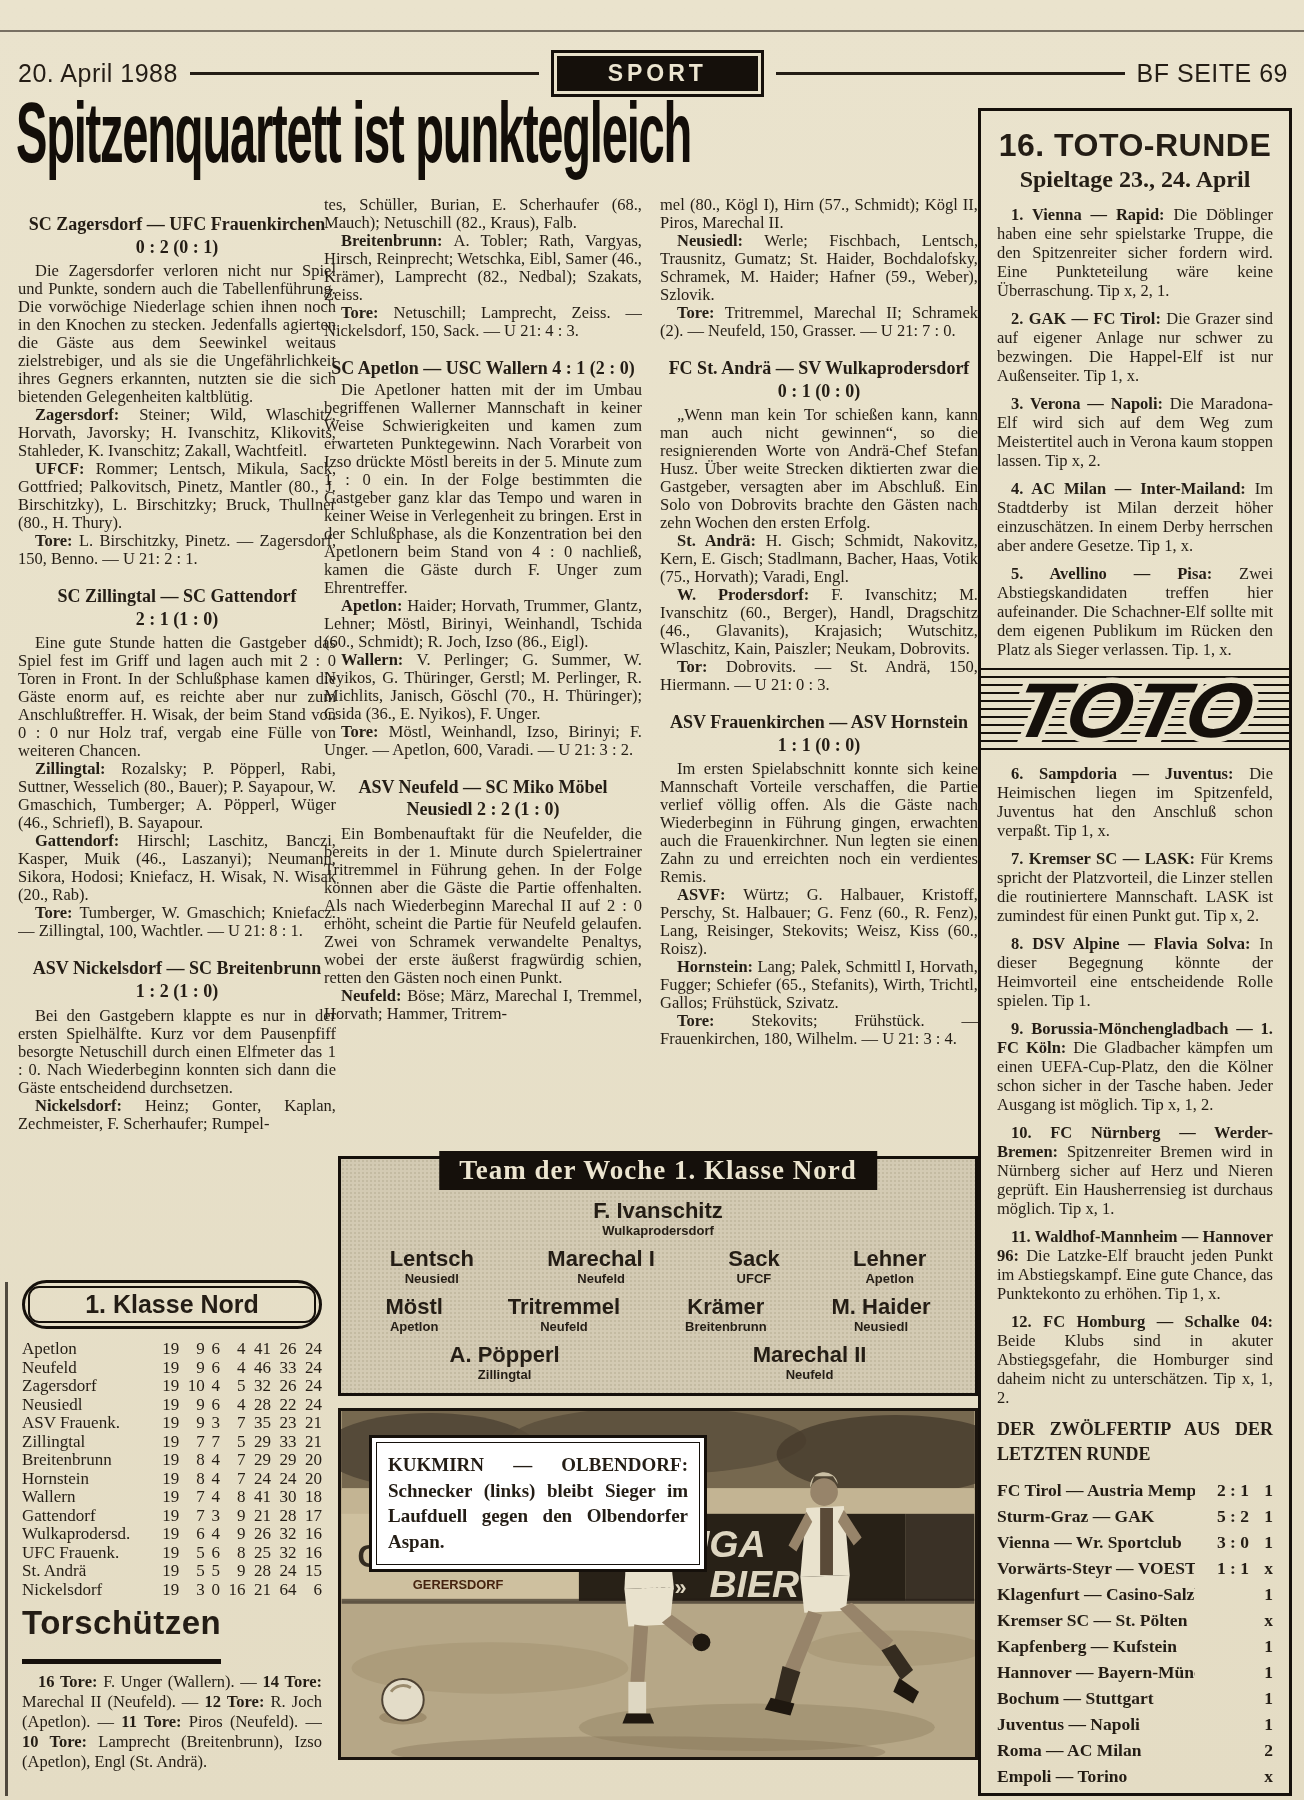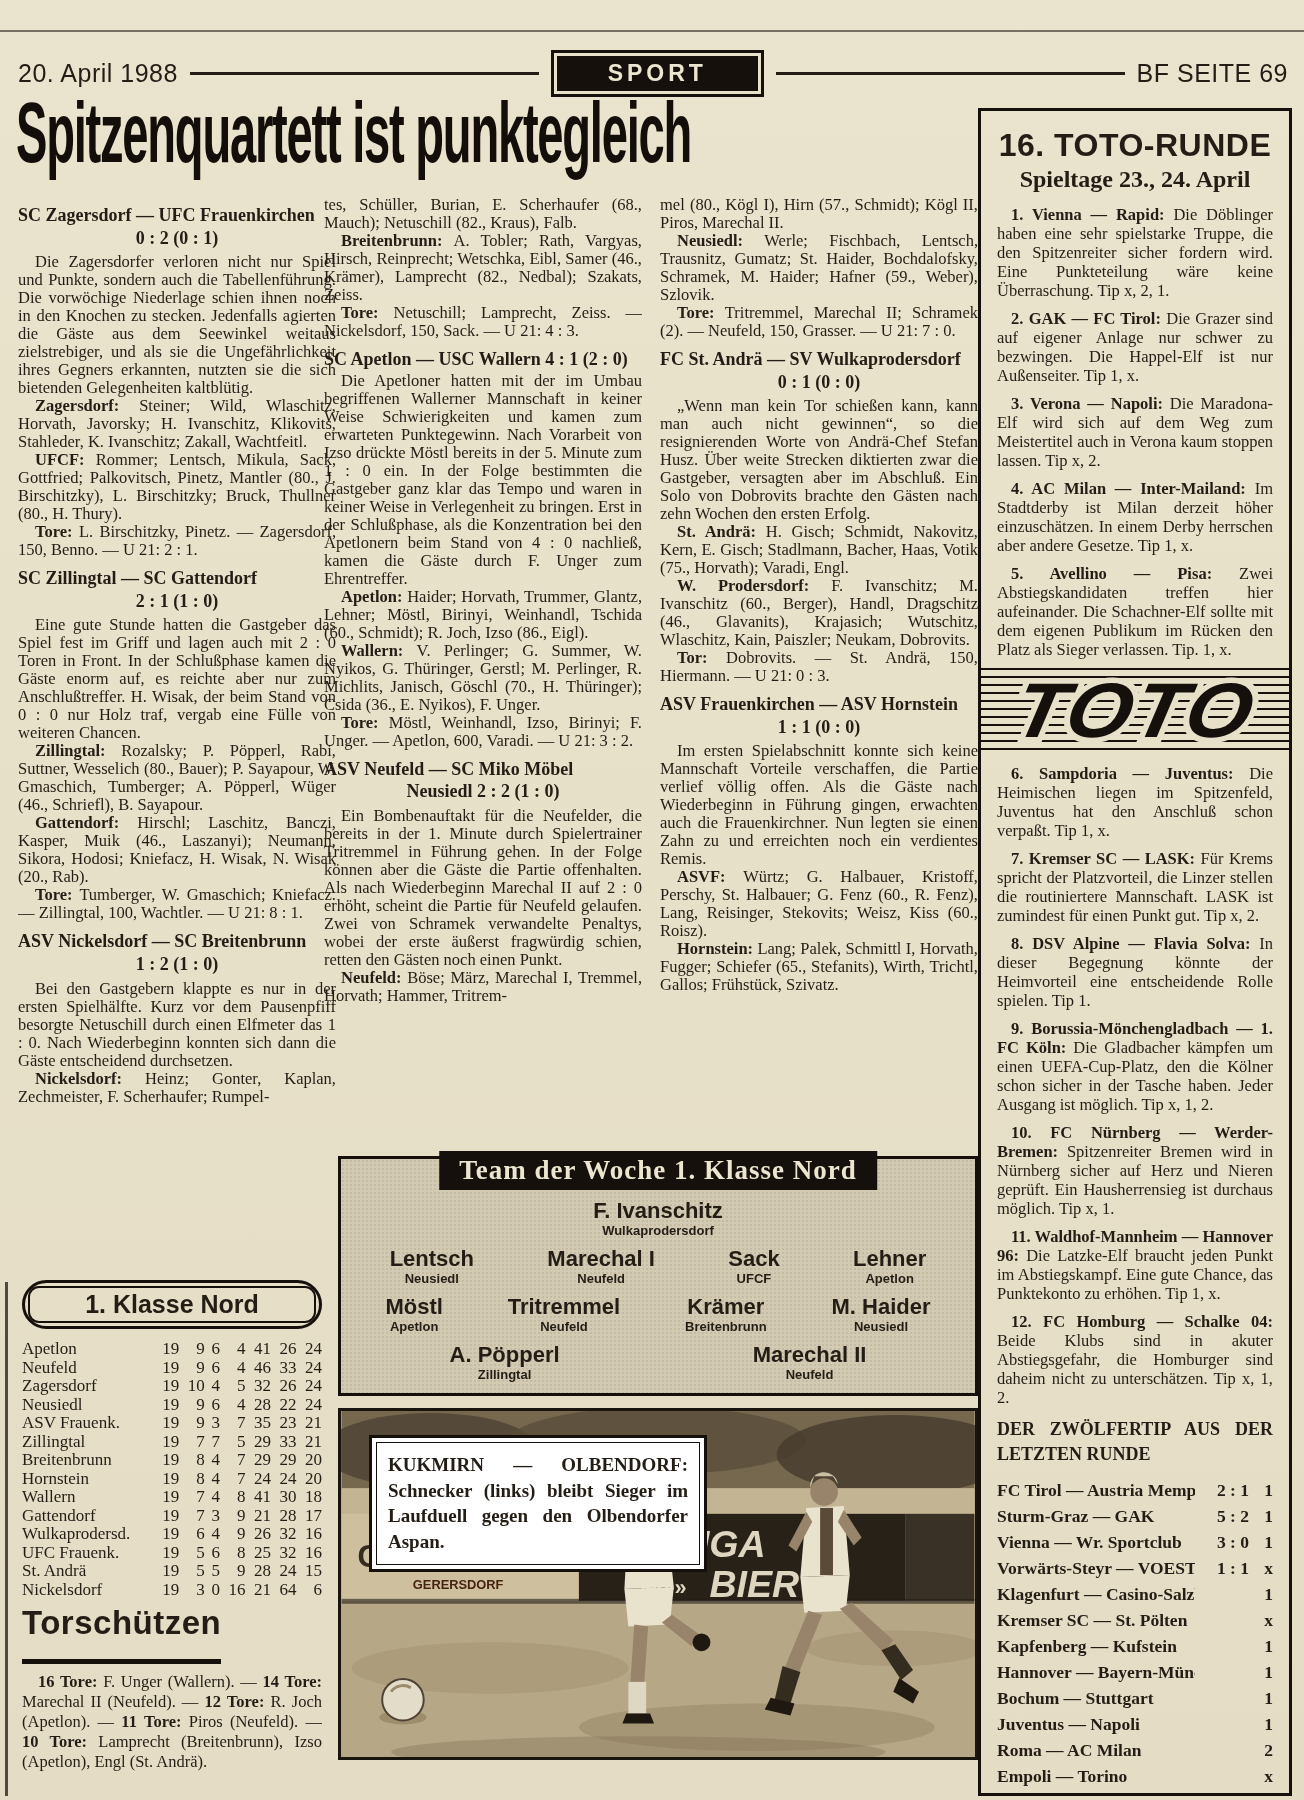--- a/index.html
+++ b/index.html
@@ -22,21 +22,21 @@
   .headline{position:absolute;left:16px;top:84px;margin:0;white-space:nowrap;color:#130e09;
             font-family:"Liberation Sans",sans-serif;font-weight:bold;font-size:76px;letter-spacing:-2px;
             transform:scaleX(.62) scaleY(1.12);transform-origin:left top;}
 
   
   .col{position:absolute;width:318px;font-size:16.5px;line-height:18px;text-align:justify;
        overflow:hidden;hyphens:auto;}
   .col1{left:18px;top:196px;height:1076px;}
   .col2{left:324px;top:196px;height:952px;}
   .col3{left:660px;top:196px;height:952px;}
-  .match-head{font-weight:bold;text-align:left;font-size:18px;line-height:1.2;margin:9px 0 1px;text-indent:0;}
+  .match-head{font-weight:bold;text-align:center;font-size:18px;line-height:1.2;margin:18px 0 1px;text-indent:0;}
   .match-score{font-weight:bold;text-align:center;font-size:18px;line-height:1.2;margin:0 0 4px;}
   .body-p{margin:0;text-indent:17px;}
   .body-p.noind{text-indent:0;}
 
   
   .standings{position:absolute;left:22px;top:1280px;width:300px;height:318px;overflow:hidden;}
   .cap{border:3px solid #15100b;border-radius:26px;padding:3px;}
   .cap-inner{border:2px solid #15100b;border-radius:11px;text-align:center;
              font-family:"Liberation Sans",sans-serif;font-weight:bold;font-size:25px;padding:2px 0;}
   .standings table{width:100%;border-collapse:collapse;margin-top:11px;font-size:17px;}
@@ -151,20 +151,21 @@
       <div class="match-score">0 : 1 (0 : 0)</div>
       <p class="body-p">„Wenn man kein Tor schießen kann, kann man auch nicht gewinnen“, so die resignierenden Worte von Andrä-Chef Stefan Husz. Über weite Strecken diktierten zwar die Gastgeber, versagten aber im Abschluß. Ein Solo von Dobrovits brachte den Gästen nach zehn Wochen den ersten Erfolg.</p>
       <p class="body-p"><b class="lead">St. Andrä: </b>H. Gisch; Schmidt, Nakovitz, Kern, E. Gisch; Stadlmann, Bacher, Haas, Votik (75., Horvath); Varadi, Engl.</p>
       <p class="body-p"><b class="lead">W. Prodersdorf: </b>F. Ivanschitz; M. Ivanschitz (60., Berger), Handl, Dragschitz (46., Glavanits), Krajasich; Wutschitz, Wlaschitz, Kain, Paiszler; Neukam, Dobrovits.</p>
       <p class="body-p"><b class="lead">Tor: </b>Dobrovits. — St. Andrä, 150, Hiermann. — U 21: 0 : 3.</p>
       <div class="match-head">ASV Frauenkirchen — ASV Hornstein</div>
       <div class="match-score">1 : 1 (0 : 0)</div>
       <p class="body-p">Im ersten Spielabschnitt konnte sich keine Mannschaft Vorteile verschaffen, die Partie verlief völlig offen. Als die Gäste nach Wiederbeginn in Führung gingen, erwachten auch die Frauenkirchner. Nun legten sie einen Zahn zu und erreichten noch ein verdientes Remis.</p>
       <p class="body-p"><b class="lead">ASVF: </b>Würtz; G. Halbauer, Kristoff, Perschy, St. Halbauer; G. Fenz (60., R. Fenz), Lang, Reisinger, Stekovits; Weisz, Kiss (60., Roisz).</p>
       <p class="body-p"><b class="lead">Hornstein: </b>Lang; Palek, Schmittl I, Horvath, Fugger; Schiefer (65., Stefanits), Wirth, Trichtl, Gallos; Frühstück, Szivatz.</p>
+      <p class="body-p"><b class="lead">Tore: </b>Stekovits; Frühstück. — Frauenkirchen, 180, Wilhelm. — U 21: 3 : 4.</p>
     </section>
 
   <section class="standings">
     <div class="cap">
       <div class="cap-inner">1. Klasse Nord</div>
     </div>
     <table>
         <tbody>
           <tr>
             <td class="club">Apetlon</td>

